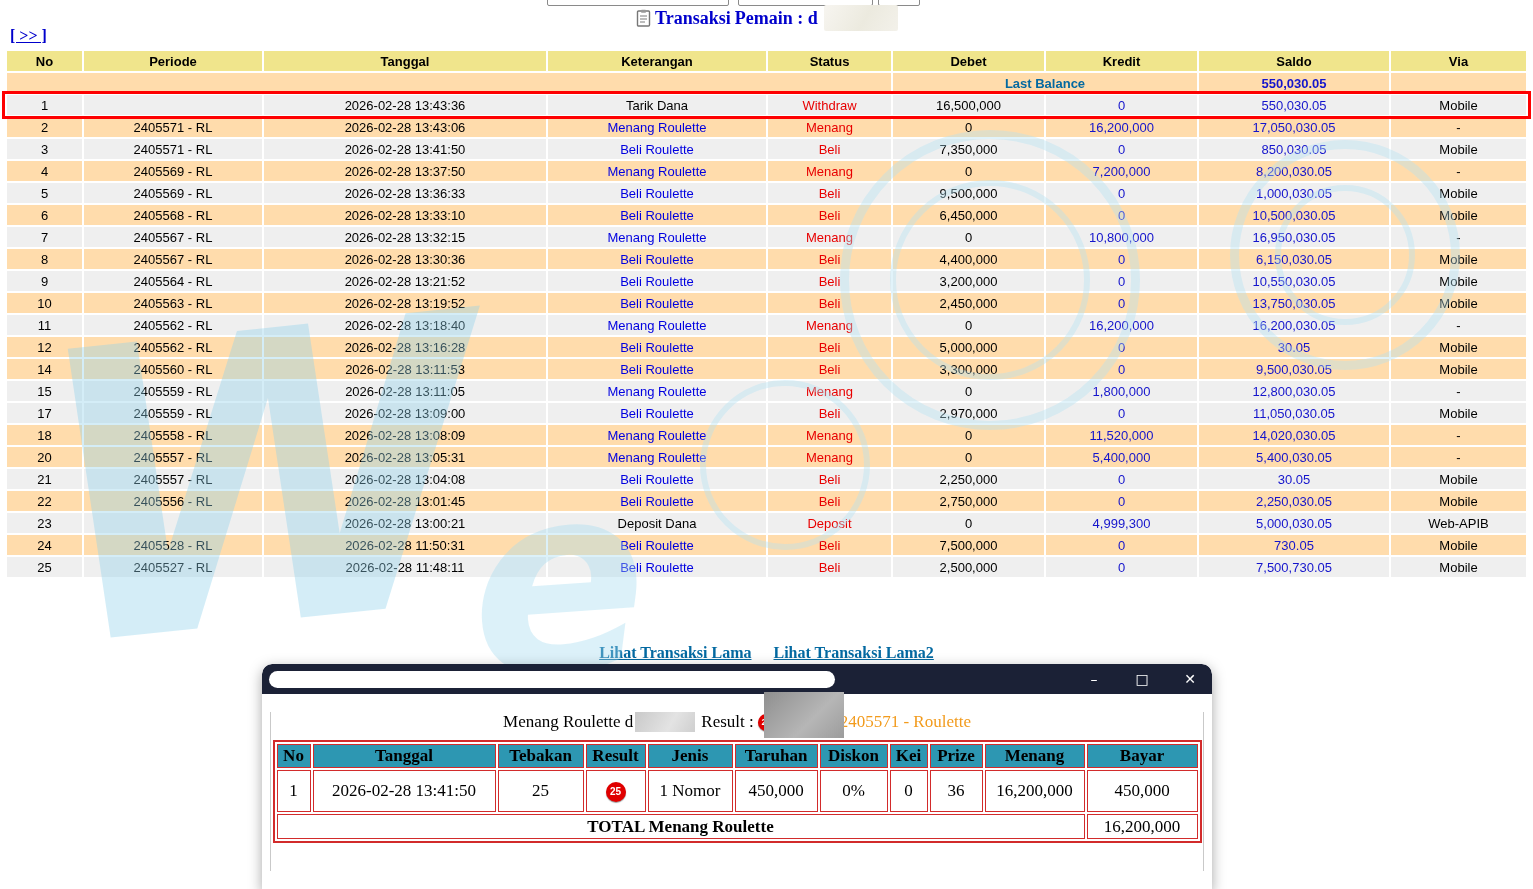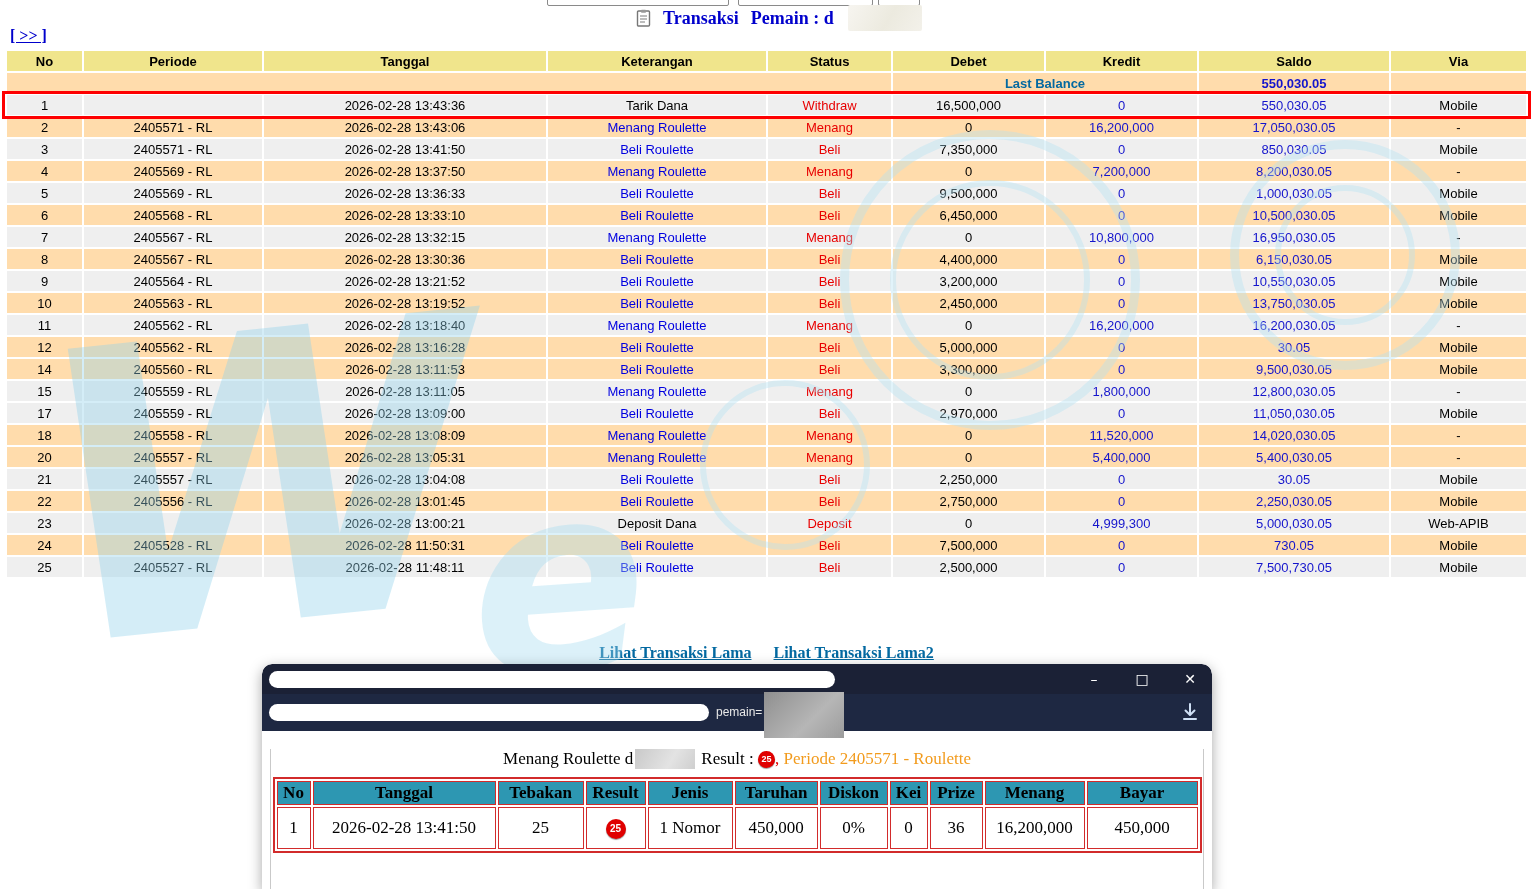--- a/index.html
+++ b/index.html
@@ -3,21 +3,21 @@
 <meta charset="utf-8">
 <style>
   * { box-sizing: border-box; margin: 0; padding: 0; }
   html,body { width:1533px; height:889px; background:#fff; overflow:hidden; position:relative;
     font-family:"Liberation Sans", sans-serif; }
 
   
   .top-frag { position:absolute; top:-14px; height:20px; background:#fff; border:1px solid #8a8a8a; border-radius:2px; }
 
   
-  .page-title { position:absolute; left:636px; top:5px; display:flex; align-items:center; gap:12px;
+  .page-title { position:absolute; left:636px; top:5px; display:flex; align-items:center; gap:4px;
     font-family:"Liberation Serif", serif; font-weight:bold; font-size:18px; color:#0000cc; }
   .redact-title { width:74px; height:26px; margin-left:2px; border-radius:2px;
     background:linear-gradient(120deg,#f7f5f0 0%,#eceadf 55%,#f3f1ea 100%); filter:blur(0.4px); }
   .pager { position:absolute; left:10px; top:27px; font-family:"Liberation Serif", serif;
     font-weight:bold; font-size:16px; color:#0000cc; text-decoration:underline; cursor:pointer; }
 
   
   table.main { position:absolute; left:5px; top:49px; width:1523px; z-index:1;
     border-collapse:separate; border-spacing:2px; table-layout:fixed; font-size:13px; }
   table.main th { background:#F0E58C; color:#000; font-weight:bold; height:20px; text-align:center; padding:0 2px; }
@@ -406,30 +406,20 @@
   <a>Lihat Transaksi Lama2</a>
 </div>
 
 <div class="popup">
   <div class="titlebar">
     <div class="title-pill"></div>
     <div class="win-controls">
       <div class="win-btn">–</div>
       <div class="win-btn">□</div>
       <div class="win-btn">✕</div>
-    </div>
-  </div>
-  <div class="addressbar">
-    <div class="addr-pill"></div>
-    <span class="addr-label">pemain=</span>
-    <div class="dl-icon">
-      <svg width="24" height="24" viewBox="0 0 24 24">
-        <path d="M12 4 v10 M7.5 10.5 L12 15 L16.5 10.5" fill="none" stroke="#cfe0f5" stroke-width="2" stroke-linecap="round" stroke-linejoin="round"></path>
-        <line x1="6" y1="19" x2="18" y2="19" stroke="#cfe0f5" stroke-width="2" stroke-linecap="round"></line>
-      </svg>
     </div>
   </div>
   <div class="redact-addr"></div>
   <div class="content">
     <div class="p-heading">
       <span>Menang Roulette d</span><span class="redact-inline"></span><span>Result :</span>
       <span class="badge">25</span><span class="p-comma">,</span>
       <span class="p-periode">Periode 2405571 - Roulette</span>
     </div>
     <table class="ptable">
@@ -468,16 +458,20 @@
           <td class="prow">25</td>
           <td class="prow"><span class="badge-lg">25</span></td>
           <td class="prow">1 Nomor</td>
           <td class="prow">450,000</td>
           <td class="prow">0%</td>
           <td class="prow">0</td>
           <td class="prow">36</td>
           <td class="prow">16,200,000</td>
           <td class="prow">450,000</td>
         </tr>
+        <tr>
+          <td colspan="10" class="ptotal ptotal-label">TOTAL  Menang Roulette</td>
+          <td class="ptotal">16,200,000</td>
+        </tr>
       </tbody>
     </table>
   </div>
 </div>
 
 </body></html>

